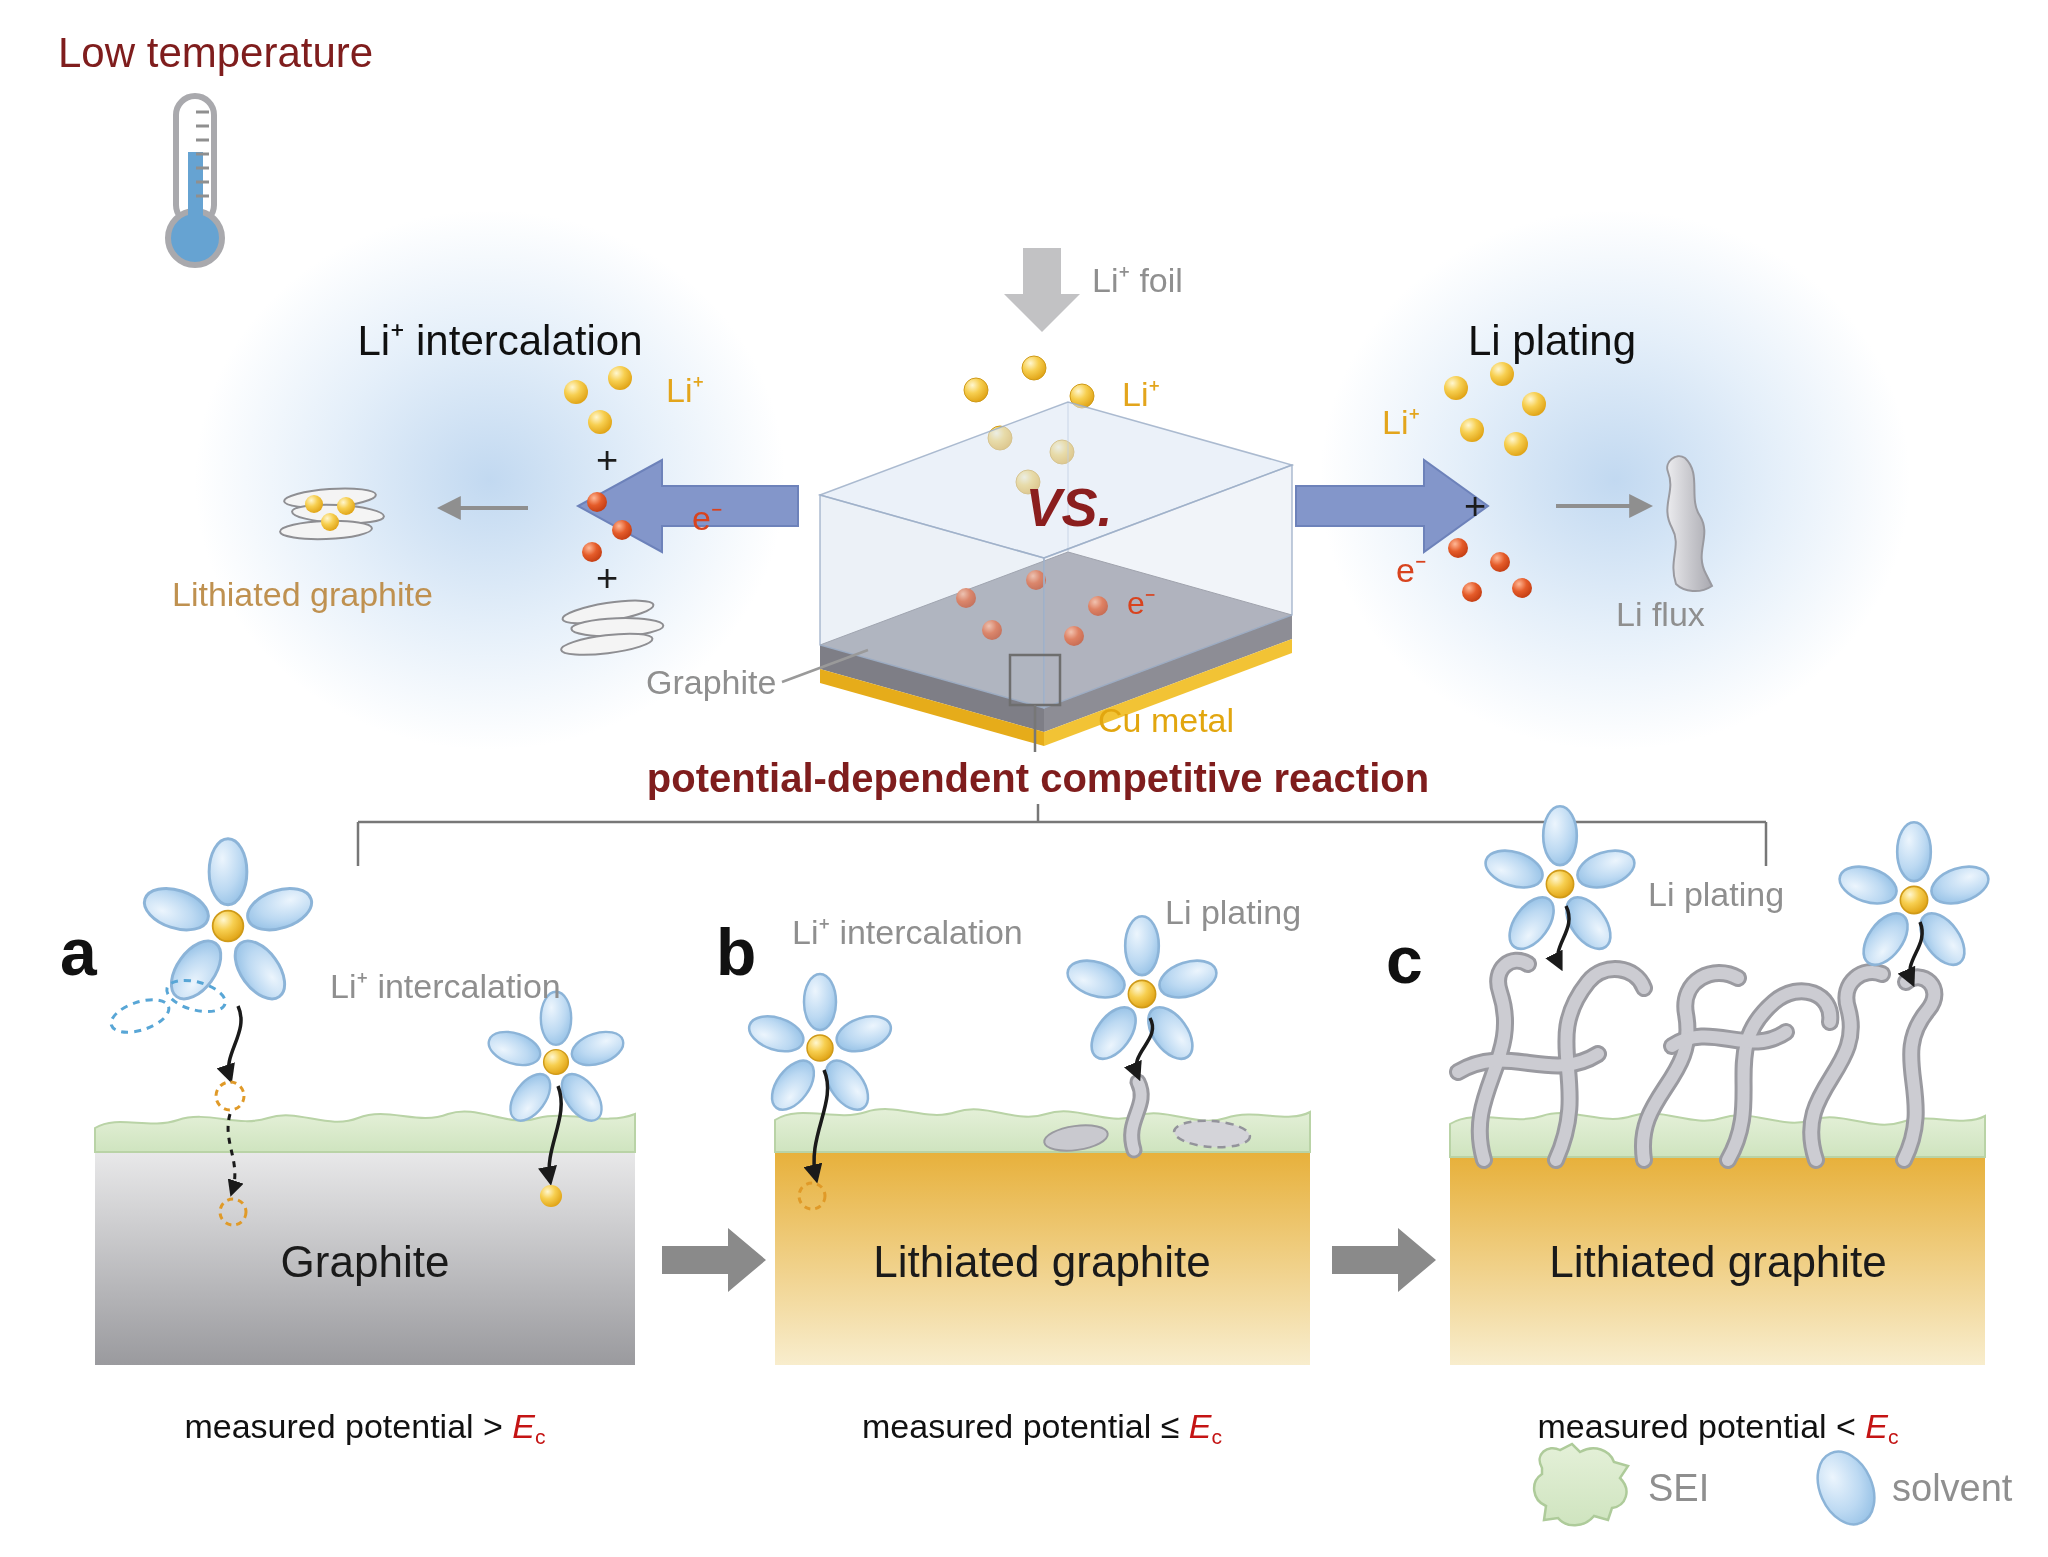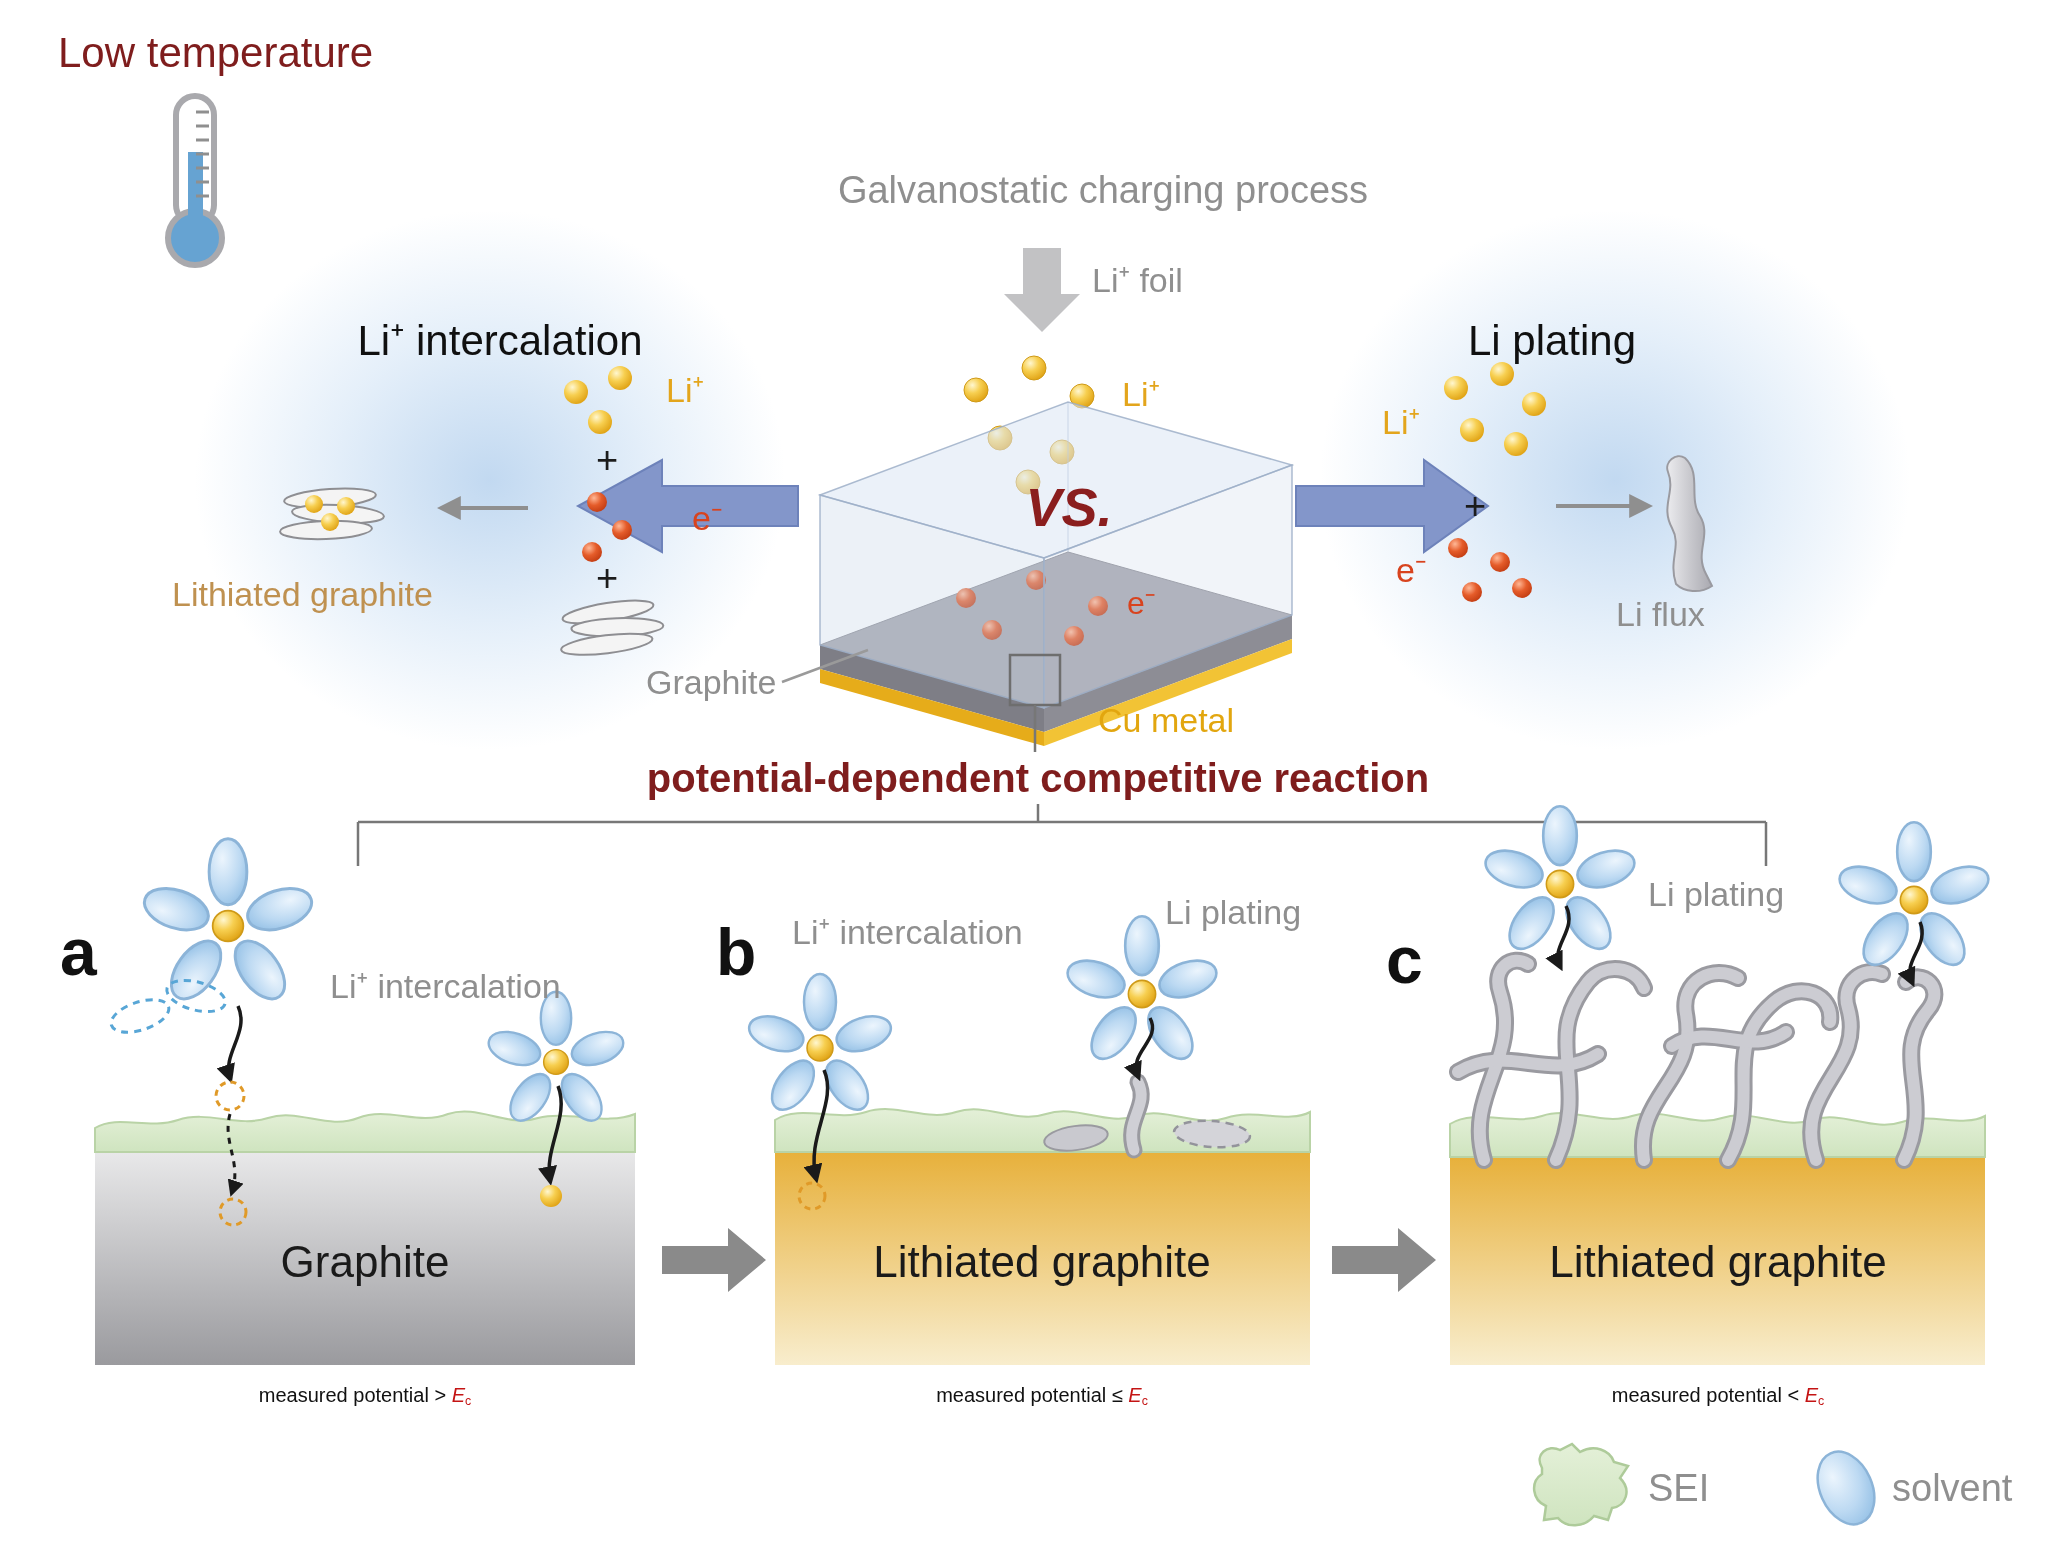--- a/index.html
+++ b/index.html
@@ -11,21 +11,21 @@
   .gfx { position:absolute; left:0; top:0; }
   .lbl { position:absolute; white-space:nowrap; line-height:1.1; }
   .ctr { transform:translateX(-50%); text-align:center; }
   .t-gray  { color:#8f8f8f; }
   .t-dgray { color:#7f1d1d;font-weight:bold; }
   .t-gold  { color:#e3a51c; }
   .t-red   { color:#d8431e; }
   .t-tan   { color:#bf9150; }
   .t-blue  { color:#7f1d1d; }
   .vs { color:#8b1e1e; font-weight:bold; font-style:italic;margin-left:32px; }
-  .cap { font-size:20px; color:#111; }
+  .cap { font-size:34px; color:#111;margin-top:24px; }
   .ec { color:#c41414; }
   .it { font-style:italic; }
   .sb { font-size:0.62em; vertical-align:-0.28em; }
   .letter { font-size:66px; font-weight:bold; color:#111; }
   .blockname { font-size:44px; color:#1a1a1a; }
   .bubtitle { font-size:42px; color:#101010; }
   .small34 { font-size:34px; }
   .plus { font-size:38px; color:#1c1c1c; }
 </style>
 </head>
@@ -253,21 +253,20 @@
       <path d="M1566,906 C1578,930 1550,946 1560,966" fill="none" stroke="#1a1a1a" stroke-width="3.5" marker-end="url(#mBlack)"></path>
       <use href="#flower" transform="translate(1914,900) scale(1.05)"></use>
       <path d="M1920,922 C1930,946 1902,960 1912,982" fill="none" stroke="#1a1a1a" stroke-width="3.5" marker-end="url(#mBlack)"></path>
     </g>
 
     <path d="M1542,1468 C1534,1454 1548,1444 1560,1450 L1572,1444 L1580,1452 C1594,1444 1610,1450 1614,1462 L1628,1466 L1620,1478 C1632,1490 1626,1506 1612,1508 L1608,1520 L1594,1516 C1584,1528 1566,1528 1558,1518 L1544,1520 L1546,1506 C1532,1500 1530,1482 1542,1474 Z" fill="url(#seiG)" stroke="#aecb9a" stroke-width="2.5"></path>
     <ellipse cx="1846" cy="1488" rx="26" ry="38" transform="rotate(-24 1846 1488)" fill="url(#solvG)" stroke="#8cb4d8" stroke-width="2.5"></ellipse>
   </svg>
 
   <div class="lbl t-blue" style="left:58px; top:30px; font-size:42px;">Low temperature</div>
-  <div class="lbl ctr t-gray" style="left:1103px; top:170px; font-size:38px;">Galvanostatic charging process</div>
   <div class="lbl t-gray small34" style="left:1092px; top:262px;">Li⁺ foil</div>
   <div class="lbl t-gold small34" style="left:1122px; top:376px;">Li⁺</div>
   <div class="lbl ctr vs" style="left:1037px; top:478px; font-size:54px;">VS.</div>
   <div class="lbl t-red" style="left:1127px; top:586px; font-size:32px;">e⁻</div>
   <div class="lbl t-gray small34" style="left:646px; top:664px;">Graphite</div>
   <div class="lbl small34" style="left:1098px; top:702px; color:#e2a60f;">Cu metal</div>
   <div class="lbl ctr t-dgray" style="left:1038px; top:756px; font-size:40px;">potential-dependent competitive reaction</div>
 
   <div class="lbl ctr bubtitle" style="left:500px; top:318px;">Li⁺ intercalation</div>
   <div class="lbl t-gold small34" style="left:666px; top:372px;">Li⁺</div>

